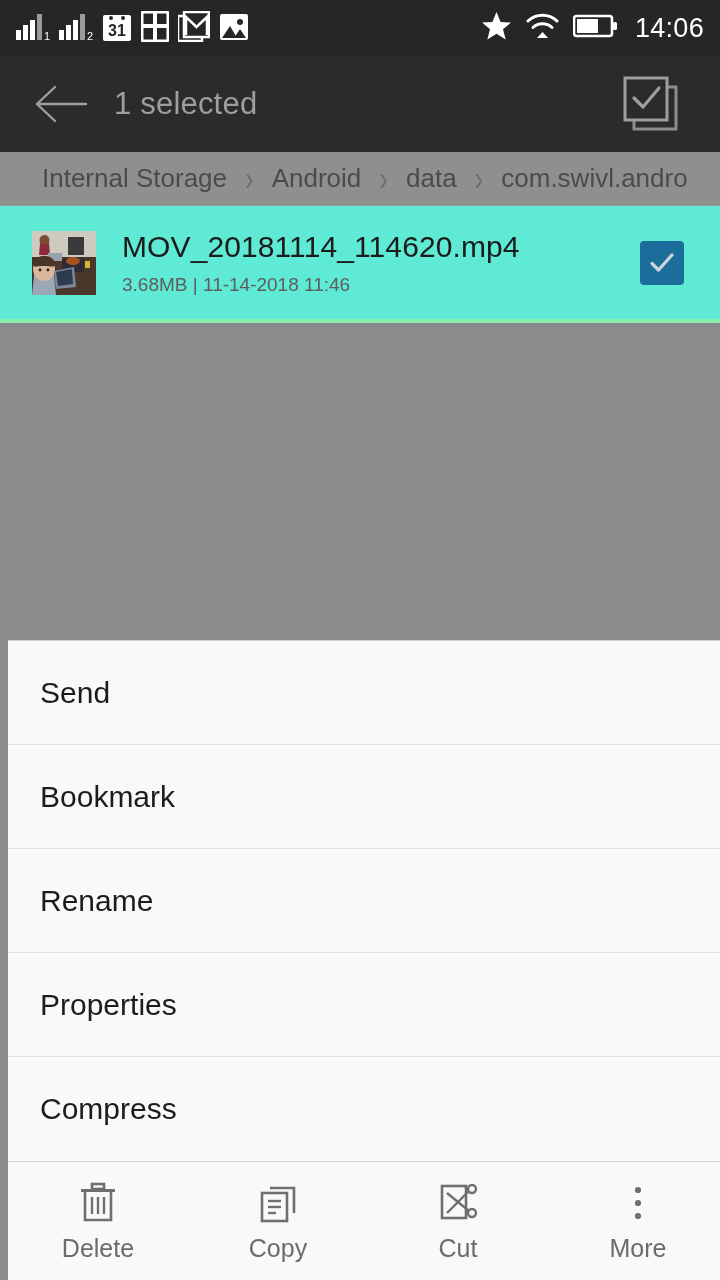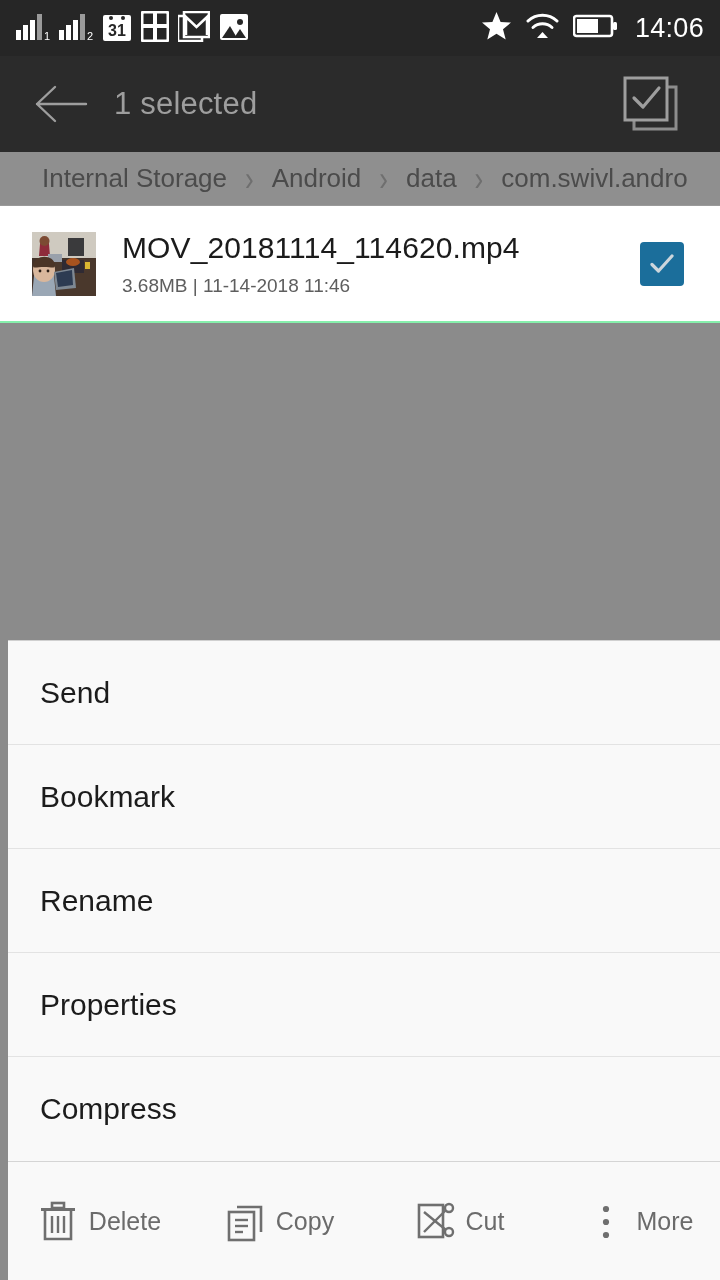--- a/index.html
+++ b/index.html
@@ -68,23 +68,23 @@
   .crumb-sep {
     color: #6f6f6f; font-size: 26px;
     margin: 0 18px; display: inline-block;
     transform: scaleY(1.35);
   }
 
   
   .filerow {
     position: absolute; top: 206px; left: 0;
     width: 720px; height: 117px;
-    background: #ffffff;
-    display: flex; align-items: center;
-    border-bottom: 2px solid #86efac;
+    background: #5eead4;
+    display: flex; align-items: center;
+    border-bottom: 4px solid #86efac;
   }
   .thumb {
     width: 64px; height: 64px; margin-left: 32px;
     background: #6f6458; overflow: hidden;
     position: relative; flex: none;
   }
   .thumb svg { display: block; }
   .file-meta-wrap { margin-left: 26px; flex: 1; min-width: 0; }
   .filename {
     color: #1b1b1b; font-size: 30px; letter-spacing: .1px;
@@ -128,21 +128,21 @@
   
   .bottombar {
     margin-top: auto;
     height: 120px; width: 720px;
     border-top: 1px solid #d5d5d5;
     background: #f9f9f9;
     display: flex; align-items: center;
   }
   .bb-item {
     flex: 1; height: 120px;
-    display: flex; 
+    display: flex; flex-direction: column;
     align-items: center; justify-content: center;
     gap: 8px;
   }
   .bb-icon { height: 46px; display: flex; align-items: center; justify-content: center; }
   .bb-label { color: #6b6b6b; font-size: 25px; }
 </style>
 </head>
 <body>
 
 <div id="screen">

